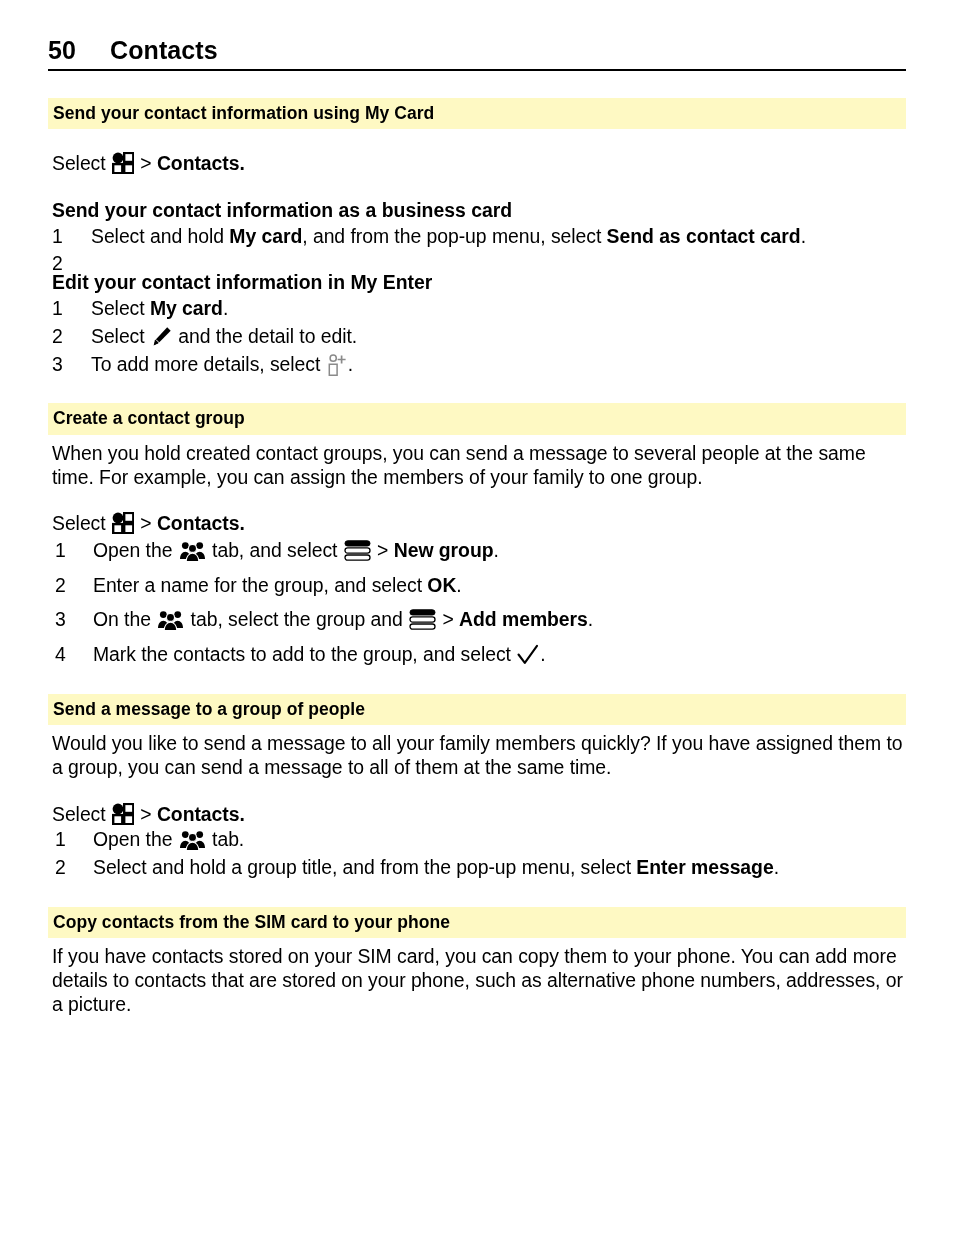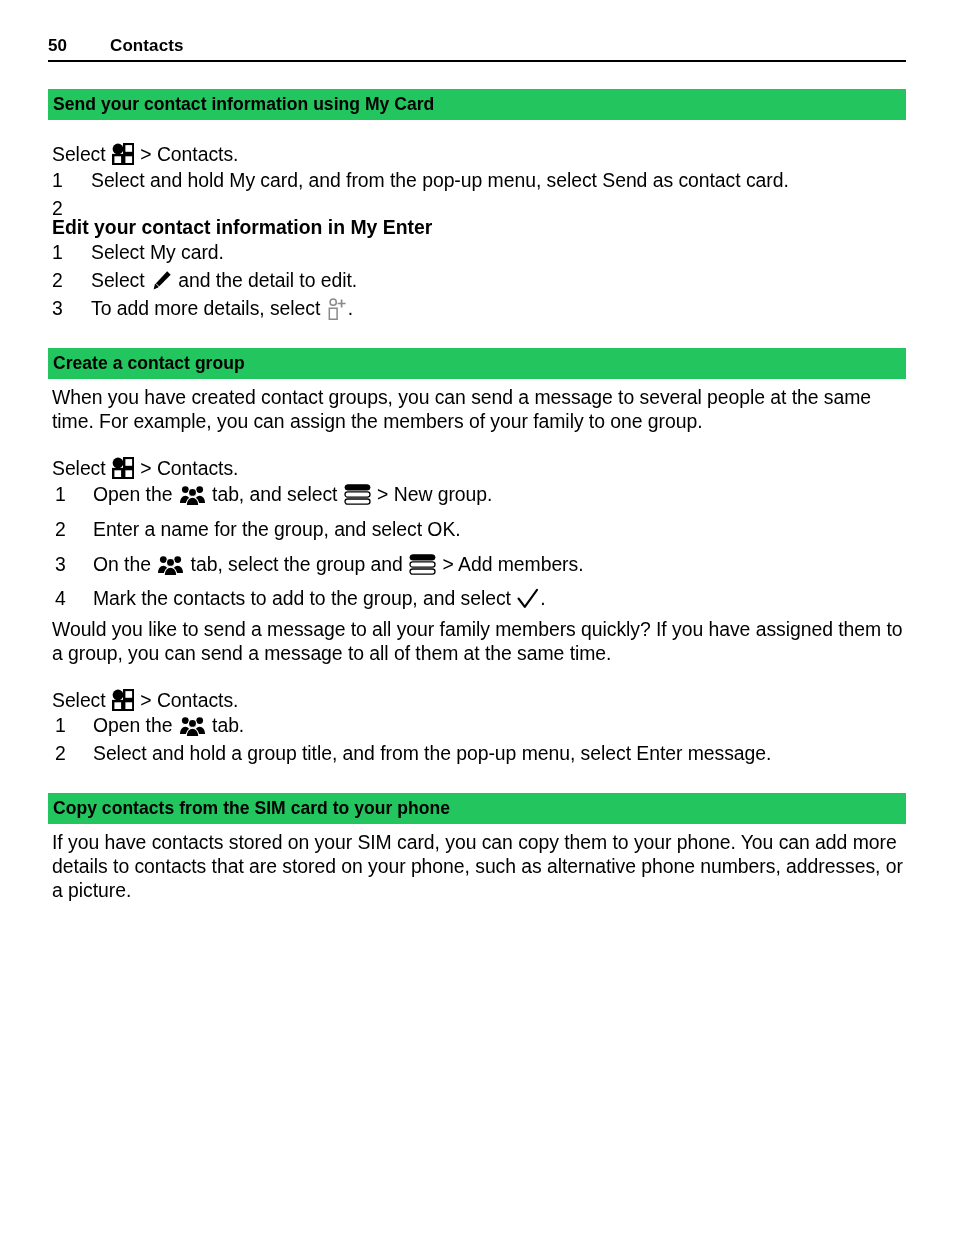--- a/index.html
+++ b/index.html
@@ -22,37 +22,37 @@
     box-sizing: border-box;
     padding: 0 48px;
   }
 
   
   .page-header {
     display: flex;
     align-items: baseline;
     padding-top: 36px;
     font-weight: bold;
-    font-size: 17px;
+    font-size: 25px;
     letter-spacing: 0.1px;
   }
   .page-header .folio {
     width: 48px;
   }
   .page-header .chapter {
     margin-left: 14px;
   }
   .header-rule {
     border-bottom: 2.4px solid #000;
     margin-top: 4px;
   }
 
   
   .section-bar {
-    background: #22c55e;
+    background: #fef9c3;
     font-weight: bold;
     font-size: 17.5px;
     line-height: 1.45;
     padding: 3px 0 3px 5px;
     margin-top: 27px;
     letter-spacing: 0.05px;
   }
 
   
   p.body {
@@ -90,21 +90,21 @@
   ol.steps li .num {
     position: absolute;
     left: 4px;
     top: 0;
   }
   ol.steps.wide li { padding-left: 45px; }
   ol.steps.wide li .num { left: 7px; }
   ol.steps.loose li { margin-top: 11px; }
   ol.steps.loose li:first-child { margin-top: 3px; }
 
-  b, strong { font-weight: normal; }
+  b, strong { font-weight: bold; }
 
   
   .icon {
     display: inline-block;
     vertical-align: -3px;
     margin: 0 1px;
   }
   .icon svg { display: block; }
   .icon.menu      { width: 22px; height: 22px; vertical-align: -4px; }
   .icon.pencil    { width: 21px; height: 21px; vertical-align: -4px; }
@@ -134,20 +134,21 @@
         <circle cx="6" cy="6" r="5.4" fill="#000"></circle>
         <rect x="12.2" y="0.9" width="9.1" height="9.1" fill="none" stroke="#000" stroke-width="2.4"></rect>
         <rect x="1.2" y="12.1" width="9.1" height="9.1" fill="none" stroke="#000" stroke-width="2.4"></rect>
         <rect x="12.2" y="12.1" width="9.1" height="9.1" fill="none" stroke="#000" stroke-width="2.4"></rect>
       </svg>
     </span>
     <span>&gt;</span>
     <b>Contacts.</b>
   </p>
 
+  <div class="sub-head">Send your contact information as a business card</div>
   <ol class="steps">
     <li>
       <span class="num">1</span>
       <span><span>Select and hold </span><b>My card</b><span>, and from the pop-up menu, select </span><b>Send as contact card</b><span>.</span></span>
     </li>
     <li>
       <span class="num">2</span>
     </li>
   </ol>
 
@@ -170,21 +171,21 @@
       <span><span>To add more details, select </span><span class="icon addfield"><svg viewBox="0 0 20 22">
               <circle cx="6.2" cy="4.2" r="3.1" fill="none" stroke="#8a8a8a" stroke-width="1.5"></circle>
               <path d="M2.3 10.2 h7.8 v11.0 h-7.8 z" fill="none" stroke="#8a8a8a" stroke-width="1.5"></path>
               <path d="M14.6 1.4 v8.2 M10.6 5.5 h8.0" stroke="#8a8a8a" stroke-width="1.7" fill="none"></path>
             </svg></span><span>.</span></span>
     </li>
   </ol>
 
   <div class="section-bar">Create a contact group</div>
 
-  <p class="body">When you have created contact groups, you can send a message to several people at the same time. For example, you can assign the members of your family to one group.</p>
+  <p class="body">When you hold created contact groups, you can send a message to several people at the same time. For example, you can assign the members of your family to one group.</p>
 
   <p class="body gap">
     <span>Select</span>
     <span class="icon menu">
       <svg viewBox="0 0 22 22">
         <circle cx="6" cy="6" r="5.4" fill="#000"></circle>
         <rect x="12.2" y="0.9" width="9.1" height="9.1" fill="none" stroke="#000" stroke-width="2.4"></rect>
         <rect x="1.2" y="12.1" width="9.1" height="9.1" fill="none" stroke="#000" stroke-width="2.4"></rect>
         <rect x="12.2" y="12.1" width="9.1" height="9.1" fill="none" stroke="#000" stroke-width="2.4"></rect>
       </svg>
@@ -229,20 +230,21 @@
             </svg></span><span> &gt; </span><b>Add members</b><span>.</span></span>
     </li>
     <li>
       <span class="num">4</span>
       <span><span>Mark the contacts to add to the group, and select </span><span class="icon check"><svg viewBox="0 0 22 21">
               <path d="M1.5 10.5 L7.8 18.8 L20.0 1.8" fill="none" stroke="#000" stroke-width="2.1" stroke-linecap="round" stroke-linejoin="round"></path>
             </svg></span><span>.</span></span>
     </li>
   </ol>
 
+  <div class="section-bar">Send a message to a group of people</div>
 
   <p class="body">Would you like to send a message to all your family members quickly? If you have assigned them to a group, you can send a message to all of them at the same time.</p>
 
   <p class="body gap">
     <span>Select</span>
     <span class="icon menu">
       <svg viewBox="0 0 22 22">
         <circle cx="6" cy="6" r="5.4" fill="#000"></circle>
         <rect x="12.2" y="0.9" width="9.1" height="9.1" fill="none" stroke="#000" stroke-width="2.4"></rect>
         <rect x="1.2" y="12.1" width="9.1" height="9.1" fill="none" stroke="#000" stroke-width="2.4"></rect>

